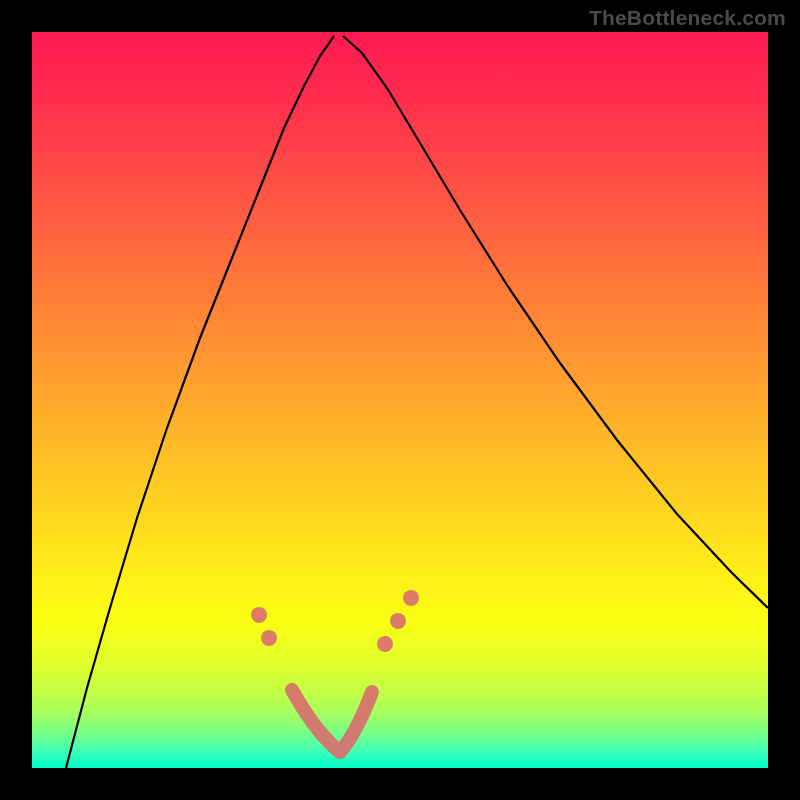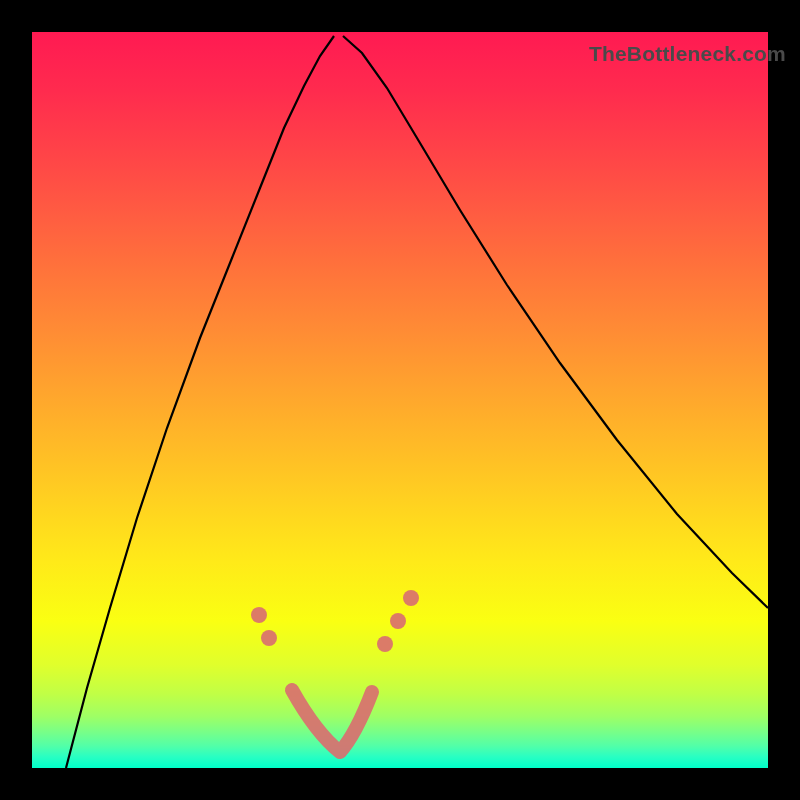--- a/index.html
+++ b/index.html
@@ -57,21 +57,20 @@
   }
   .watermark {
     position: absolute;
     top: 6px;
     right: 14px;
     color: #4a4a4a;
     font-size: 21px;
     font-weight: 600;
     letter-spacing: 0.2px;
     z-index: 100;
-    margin-top: 36px;
   }
   svg.overlay {
     position: absolute;
     top: 0;
     left: 0;
     width: 100%;
     height: 100%;
   }
   .curve {
     fill: none;

